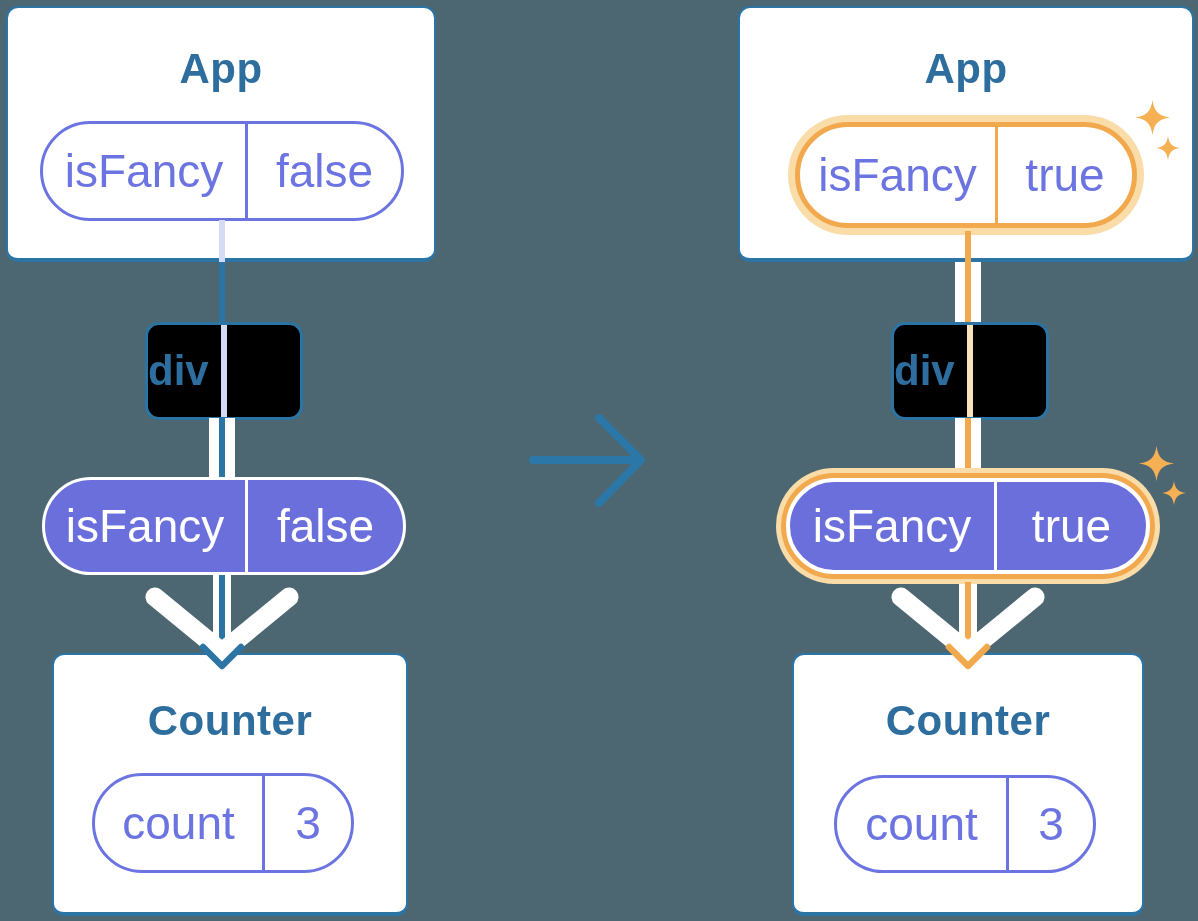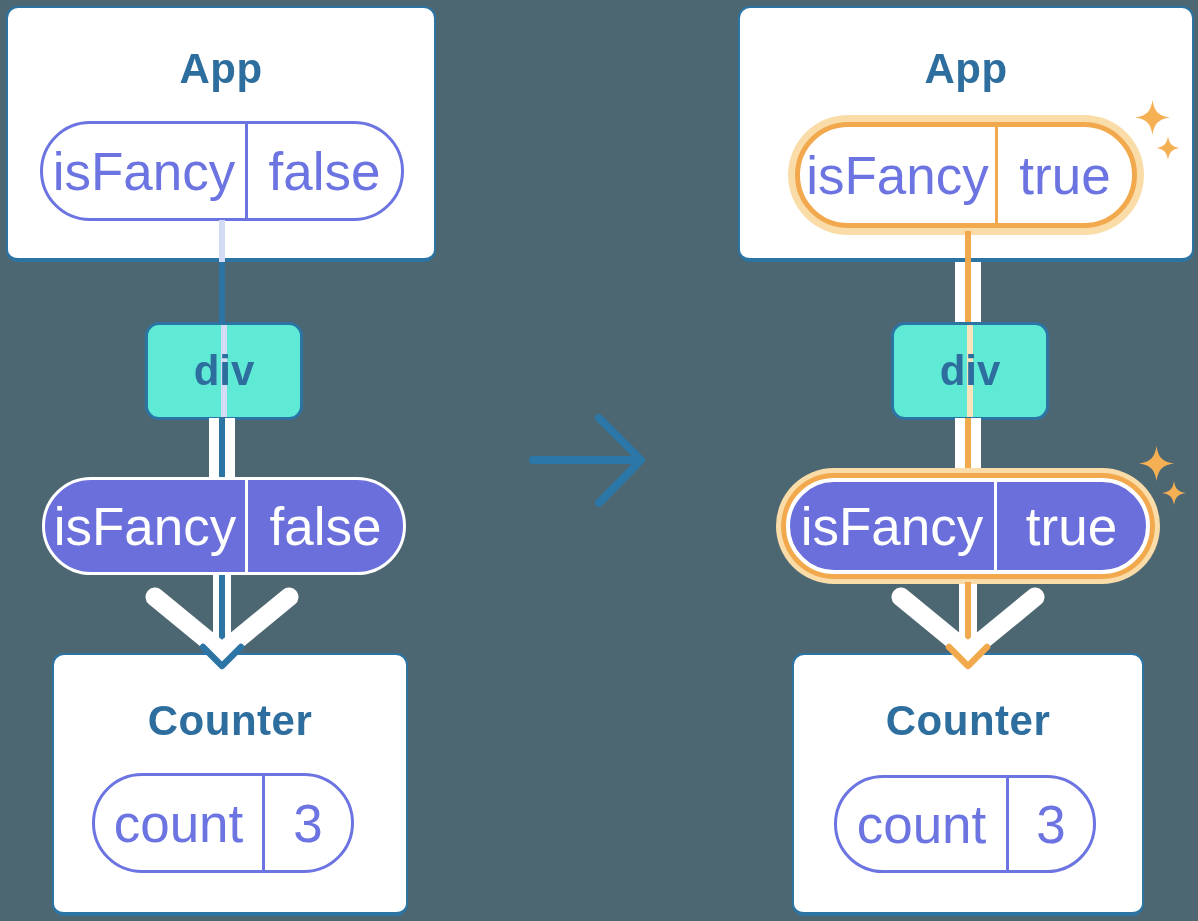--- a/index.html
+++ b/index.html
@@ -16,21 +16,21 @@
   .title{
     position:absolute;text-align:center;color:#2E6E9E;
     font-size:42px;font-weight:600;line-height:1;letter-spacing:0.5px;
   }
   .pill{
     position:absolute;display:flex;box-sizing:border-box;
     border-radius:60px;overflow:hidden;
   }
   .pill .sec{
     display:flex;align-items:center;justify-content:center;
-    font-size:53px;line-height:1;box-sizing:border-box;height:100%;
+    font-size:46px;line-height:1;box-sizing:border-box;height:100%;
   }
   .pill .sec.grow{flex:1 1 auto;}
   .outline-pill{border:3px solid #6B74E1;background:#fff;color:#6B74E1;}
   .outline-pill .sec:first-child{border-right:3px solid #6B74E1;}
   .solid-pill{background:#6A6FDB;border:3px solid #fff;color:#fff;}
   .solid-pill .sec{font-weight:500;}
   .solid-pill .sec:first-child{border-right:3px solid #fff;}
   .fancy-outline{
     border:5px solid #F2A94E;background:#fff;color:#6B74E1;
     box-shadow:0 0 0 7px #FADCA8;
@@ -38,23 +38,23 @@
   .fancy-outline .sec:first-child{border-right:3px solid #F2A94E;}
   .fancy-solid{
     background:#6A6FDB;border:4px solid #fff;color:#fff;
     box-shadow:0 0 0 5px #F2A94E,0 0 0 10px #FADCA8;
   }
   .fancy-solid .sec{font-weight:500;}
   .fancy-solid .sec:first-child{border-right:3px solid #fff;}
   .bold-val{font-weight:normal;}
   .vline{position:absolute;}
   .divnode{
-    position:absolute;background:#5eead4;border:3px solid #2C74A4;
+    position:absolute;background:#000000;border:3px solid #2C74A4;
     border-radius:14px;box-sizing:border-box;
-    display:flex;align-items:center;justify-content:center;
+    display:flex;align-items:center;
   }
   .divnode .trace{
     position:absolute;top:0;bottom:0;left:50%;margin-left:-3px;width:6px;
   }
   .divnode .lbl{
     position:relative;color:#2E6E9E;font-size:42px;font-weight:600;line-height:1;
   }
   svg.overlay{position:absolute;left:0;top:0;pointer-events:none;}
 </style>
 </head>

